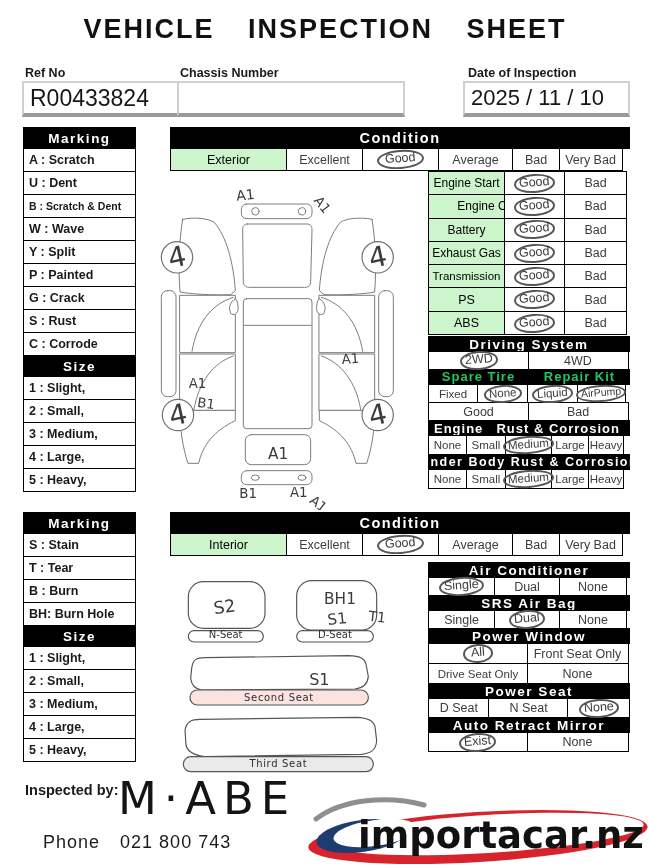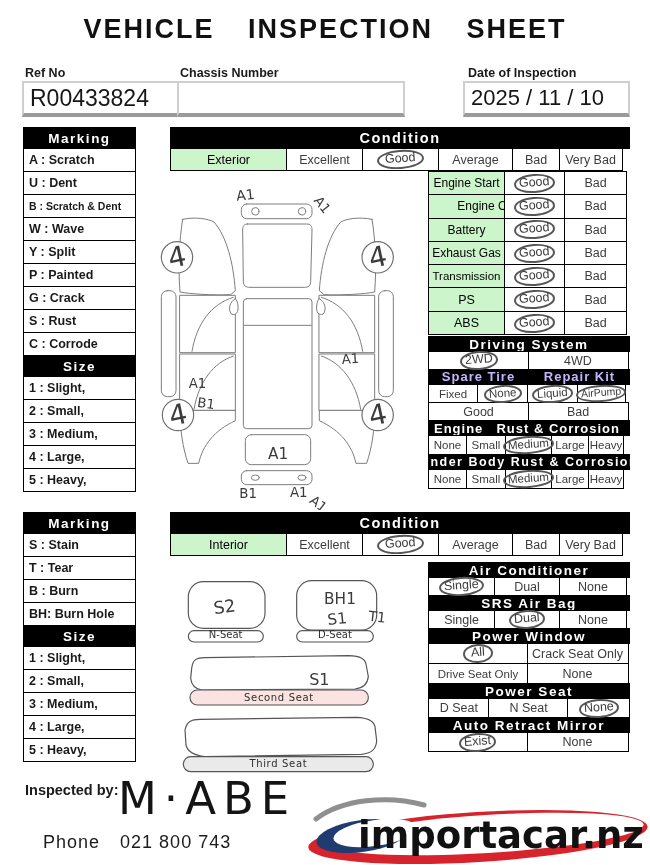--- a/index.html
+++ b/index.html
@@ -14,21 +14,21 @@
   .bar{background:#000;color:#fff;font-weight:bold;letter-spacing:1.5px;display:flex;align-items:center;justify-content:center;font-size:13.5px;white-space:nowrap;}
   .row{display:flex;}
   .cell{box-sizing:border-box;border:1.5px solid #000;background:#fff;display:flex;align-items:center;justify-content:center;
         font-size:12.5px;color:#3c3c3c;white-space:nowrap;overflow:visible;}
   .cell+.cell{margin-left:-1.5px;}
   .green{background:#ccf5cb;color:#000;font-weight:normal;}
   .circ{display:inline-block;border:2.5px solid #565656;border-radius:50%;padding:0 6px 1px;transform:rotate(-4deg);line-height:1.1;}
   .circ.tight{padding:0 3px 1px;}
   .lrow{border:1.5px solid #000;background:#fff;display:flex;align-items:center;padding-left:5px;font-weight:bold;font-size:12.5px;height:24px;color:#1a1a1a;}
   .lrow.small{font-size:10.5px;}
-  .barsplit{background:#000;color:#c4b5fd;font-weight:bold;display:flex;font-size:13px;letter-spacing:1px;}
+  .barsplit{background:#000;color:#22c55e;font-weight:bold;display:flex;font-size:13px;letter-spacing:1px;}
   .barsplit span{flex:1;text-align:center;}
   .barlr{background:#000;color:#fff;font-weight:bold;display:flex;align-items:center;font-size:13px;letter-spacing:1px;}
   .sig{font-family:"DejaVu Sans",sans-serif;font-size:45px;font-weight:500;letter-spacing:7px;color:#141414;}
   .phone{font-size:18px;color:#1c1c1c;font-weight:500;letter-spacing:1px;}
   svg text{font-family:"DejaVu Sans",sans-serif;}
 </style>
 </head>
 <body>
 
 <div class="sheet">
@@ -283,21 +283,21 @@
       <div class="cell" style="width:67px;">
           <span class="circ tight">Dual</span>
         </div>
       <div class="cell" style="width:68px;">None</div>
     </div>
     <div class="bar" style="height:16px;">Power Window</div>
     <div class="row" style="height:21px;">
       <div class="cell" style="width:100px;">
           <span class="circ">All</span>
         </div>
-      <div class="cell" style="width:102px;">Crack Seat Only</div>
+      <div class="cell" style="width:102px;">Front Seat Only</div>
     </div>
     <div class="row" style="height:21px;">
       <div class="cell" style="width:100px;font-size:11.5px;">Drive Seat Only</div>
       <div class="cell" style="width:102px;">None</div>
     </div>
     <div class="bar" style="height:16px;">Power Seat</div>
     <div class="row" style="height:20px;">
       <div class="cell" style="width:67px;">D Seat</div>
       <div class="cell" style="width:88px;">N Seat</div>
       <div class="cell" style="width:68px;">

